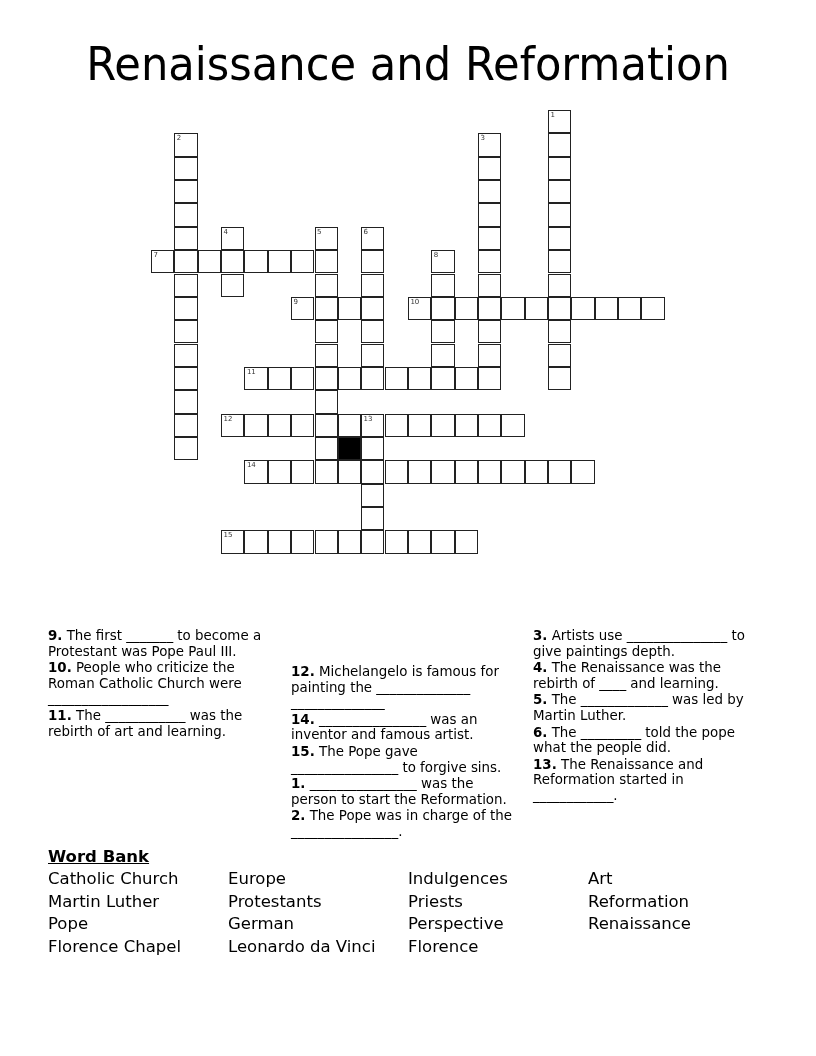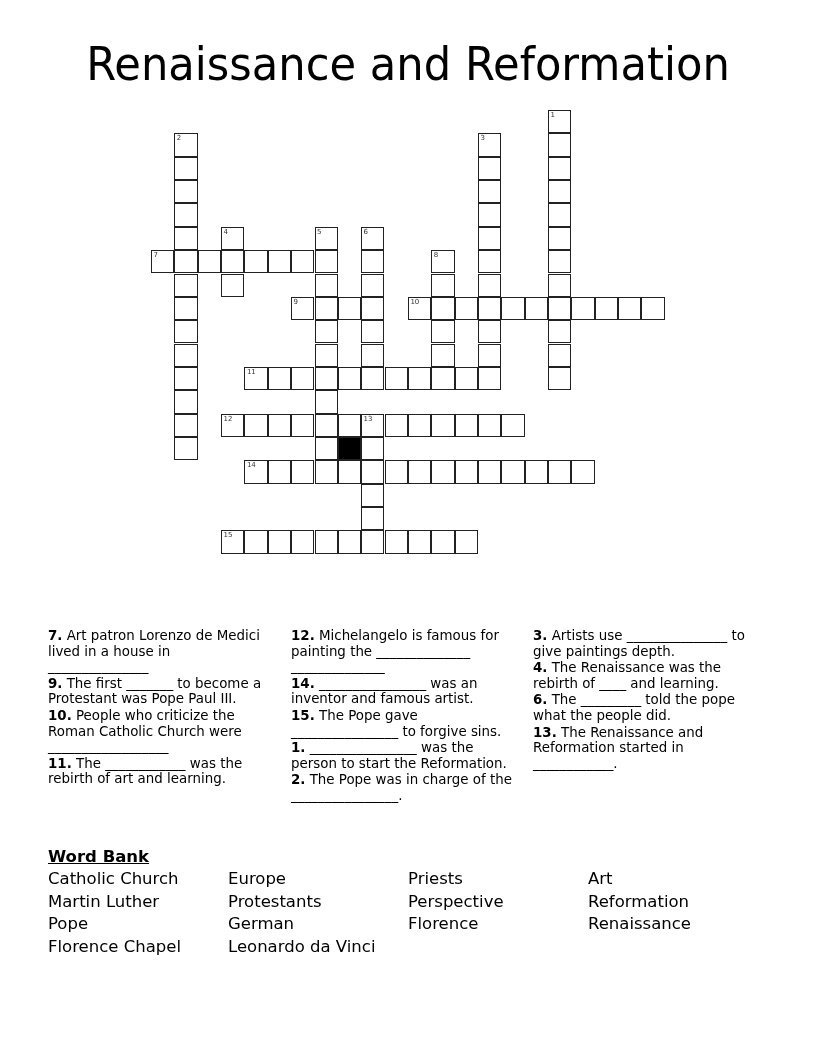--- a/index.html
+++ b/index.html
@@ -7,21 +7,21 @@
   .title { position: absolute; top: 34px; left: 0; width: 816px; text-align: center; font-size: 47px; line-height: 60px; letter-spacing: 0px; font-family: "DejaVu Sans", sans-serif; transform: scaleX(0.92); }
   #grid { position: absolute; left: 0; top: 0; width: 816px; height: 600px; }
   .cell { position: absolute; width: 23.4px; height: 23.4px; box-sizing: border-box; border: 1.3px solid #222; background: #fff; }
   .cell.black { background: #000; }
   .cell .num { position: absolute; top: 0px; left: 1.5px; font-size: 7px; line-height: 8px; color: #333; font-family: "DejaVu Sans", sans-serif; }
   .clues { position: absolute; top: 628px; font-size: 13.4px; line-height: 15.6px; font-family: "DejaVu Sans", sans-serif; }
   .clues .hdr { font-weight: bold; text-decoration: underline; display: block; }
   .clues .clue { display: block; margin-bottom: 1px; }
   .clues .clue b { font-weight: bold; }
   .col1 { left: 48px; width: 225px; }
-  .col2 { left: 291px; width: 232px; }
+  .col2 { left: 291px; width: 232px; margin-top: 36px; }
   .col3 { left: 533px; width: 222px; }
   .wordbank { position: absolute; top: 846px; left: 48px; width: 720px; font-size: 16.5px; line-height: 22.6px; font-family: "DejaVu Sans", sans-serif; }
   .wordbank .hdr { font-weight: bold; text-decoration: underline; display: block; height: 22px; }
   .wb-grid { display: grid; grid-template-columns: 180px 180px 180px 180px; }
   .wb-col span { display: block; white-space: nowrap; }
 </style>
 </head>
 <body>
 
 <div class="title">Renaissance and Reformation</div>
@@ -180,57 +180,58 @@
     <div class="cell" style="left: 314.5px; top: 530.3px;"></div>
     <div class="cell" style="left: 337.8px; top: 530.3px;"></div>
     <div class="cell" style="left: 384.5px; top: 530.3px;"></div>
     <div class="cell" style="left: 407.9px; top: 530.3px;"></div>
     <div class="cell" style="left: 431.2px; top: 530.3px;"></div>
     <div class="cell" style="left: 454.6px; top: 530.3px;"></div>
     <div class="cell black" style="left: 337.8px; top: 436.9px;"></div>
   </div>
 
 <div class="clues col1">
-  <span class="clue"><b>7.</b><span> Art patron Lorenzo de Medici lived in a house in _______________</span></span>
   <span class="clue"><b>9.</b><span> The first _______ to become a Protestant was Pope Paul III.</span></span>
   <span class="clue"><b>10.</b><span> People who criticize the Roman Catholic Church were __________________</span></span>
   <span class="clue"><b>11.</b><span> The ____________ was the rebirth of art and learning.</span></span>
 </div>
 
 <div class="clues col2">
   <span class="clue"><b>12.</b><span> Michelangelo is famous for painting the ______________ ______________</span></span>
   <span class="clue"><b>14.</b><span> ________________ was an inventor and famous artist.</span></span>
   <span class="clue"><b>15.</b><span> The Pope gave ________________ to forgive sins.</span></span>
   <span class="clue"><b>1.</b><span> ________________ was the person to start the Reformation.</span></span>
   <span class="clue"><b>2.</b><span> The Pope was in charge of the ________________.</span></span>
 </div>
 
 <div class="clues col3">
   <span class="clue"><b>3.</b><span> Artists use _______________ to give paintings depth.</span></span>
   <span class="clue"><b>4.</b><span> The Renaissance was the rebirth of ____ and learning.</span></span>
+  <span class="clue"><b>5.</b><span> The _____________ was led by Martin Luther.</span></span>
   <span class="clue"><b>6.</b><span> The _________ told the pope what the people did.</span></span>
   <span class="clue"><b>13.</b><span> The Renaissance and Reformation started in ____________.</span></span>
 </div>
 
 <div class="wordbank">
   <span class="hdr">Word Bank</span>
   <div class="wb-grid">
     <div class="wb-col">
       <span>Catholic Church</span>
       <span>Martin Luther</span>
       <span>Pope</span>
       <span>Florence Chapel</span>
     </div>
     <div class="wb-col">
       <span>Europe</span>
       <span>Protestants</span>
       <span>German</span>
       <span>Leonardo da Vinci</span>
     </div>
     <div class="wb-col">
+      <span>Indulgences</span>
       <span>Priests</span>
       <span>Perspective</span>
       <span>Florence</span>
     </div>
     <div class="wb-col">
       <span>Art</span>
       <span>Reformation</span>
       <span>Renaissance</span>
     </div>
   </div>

